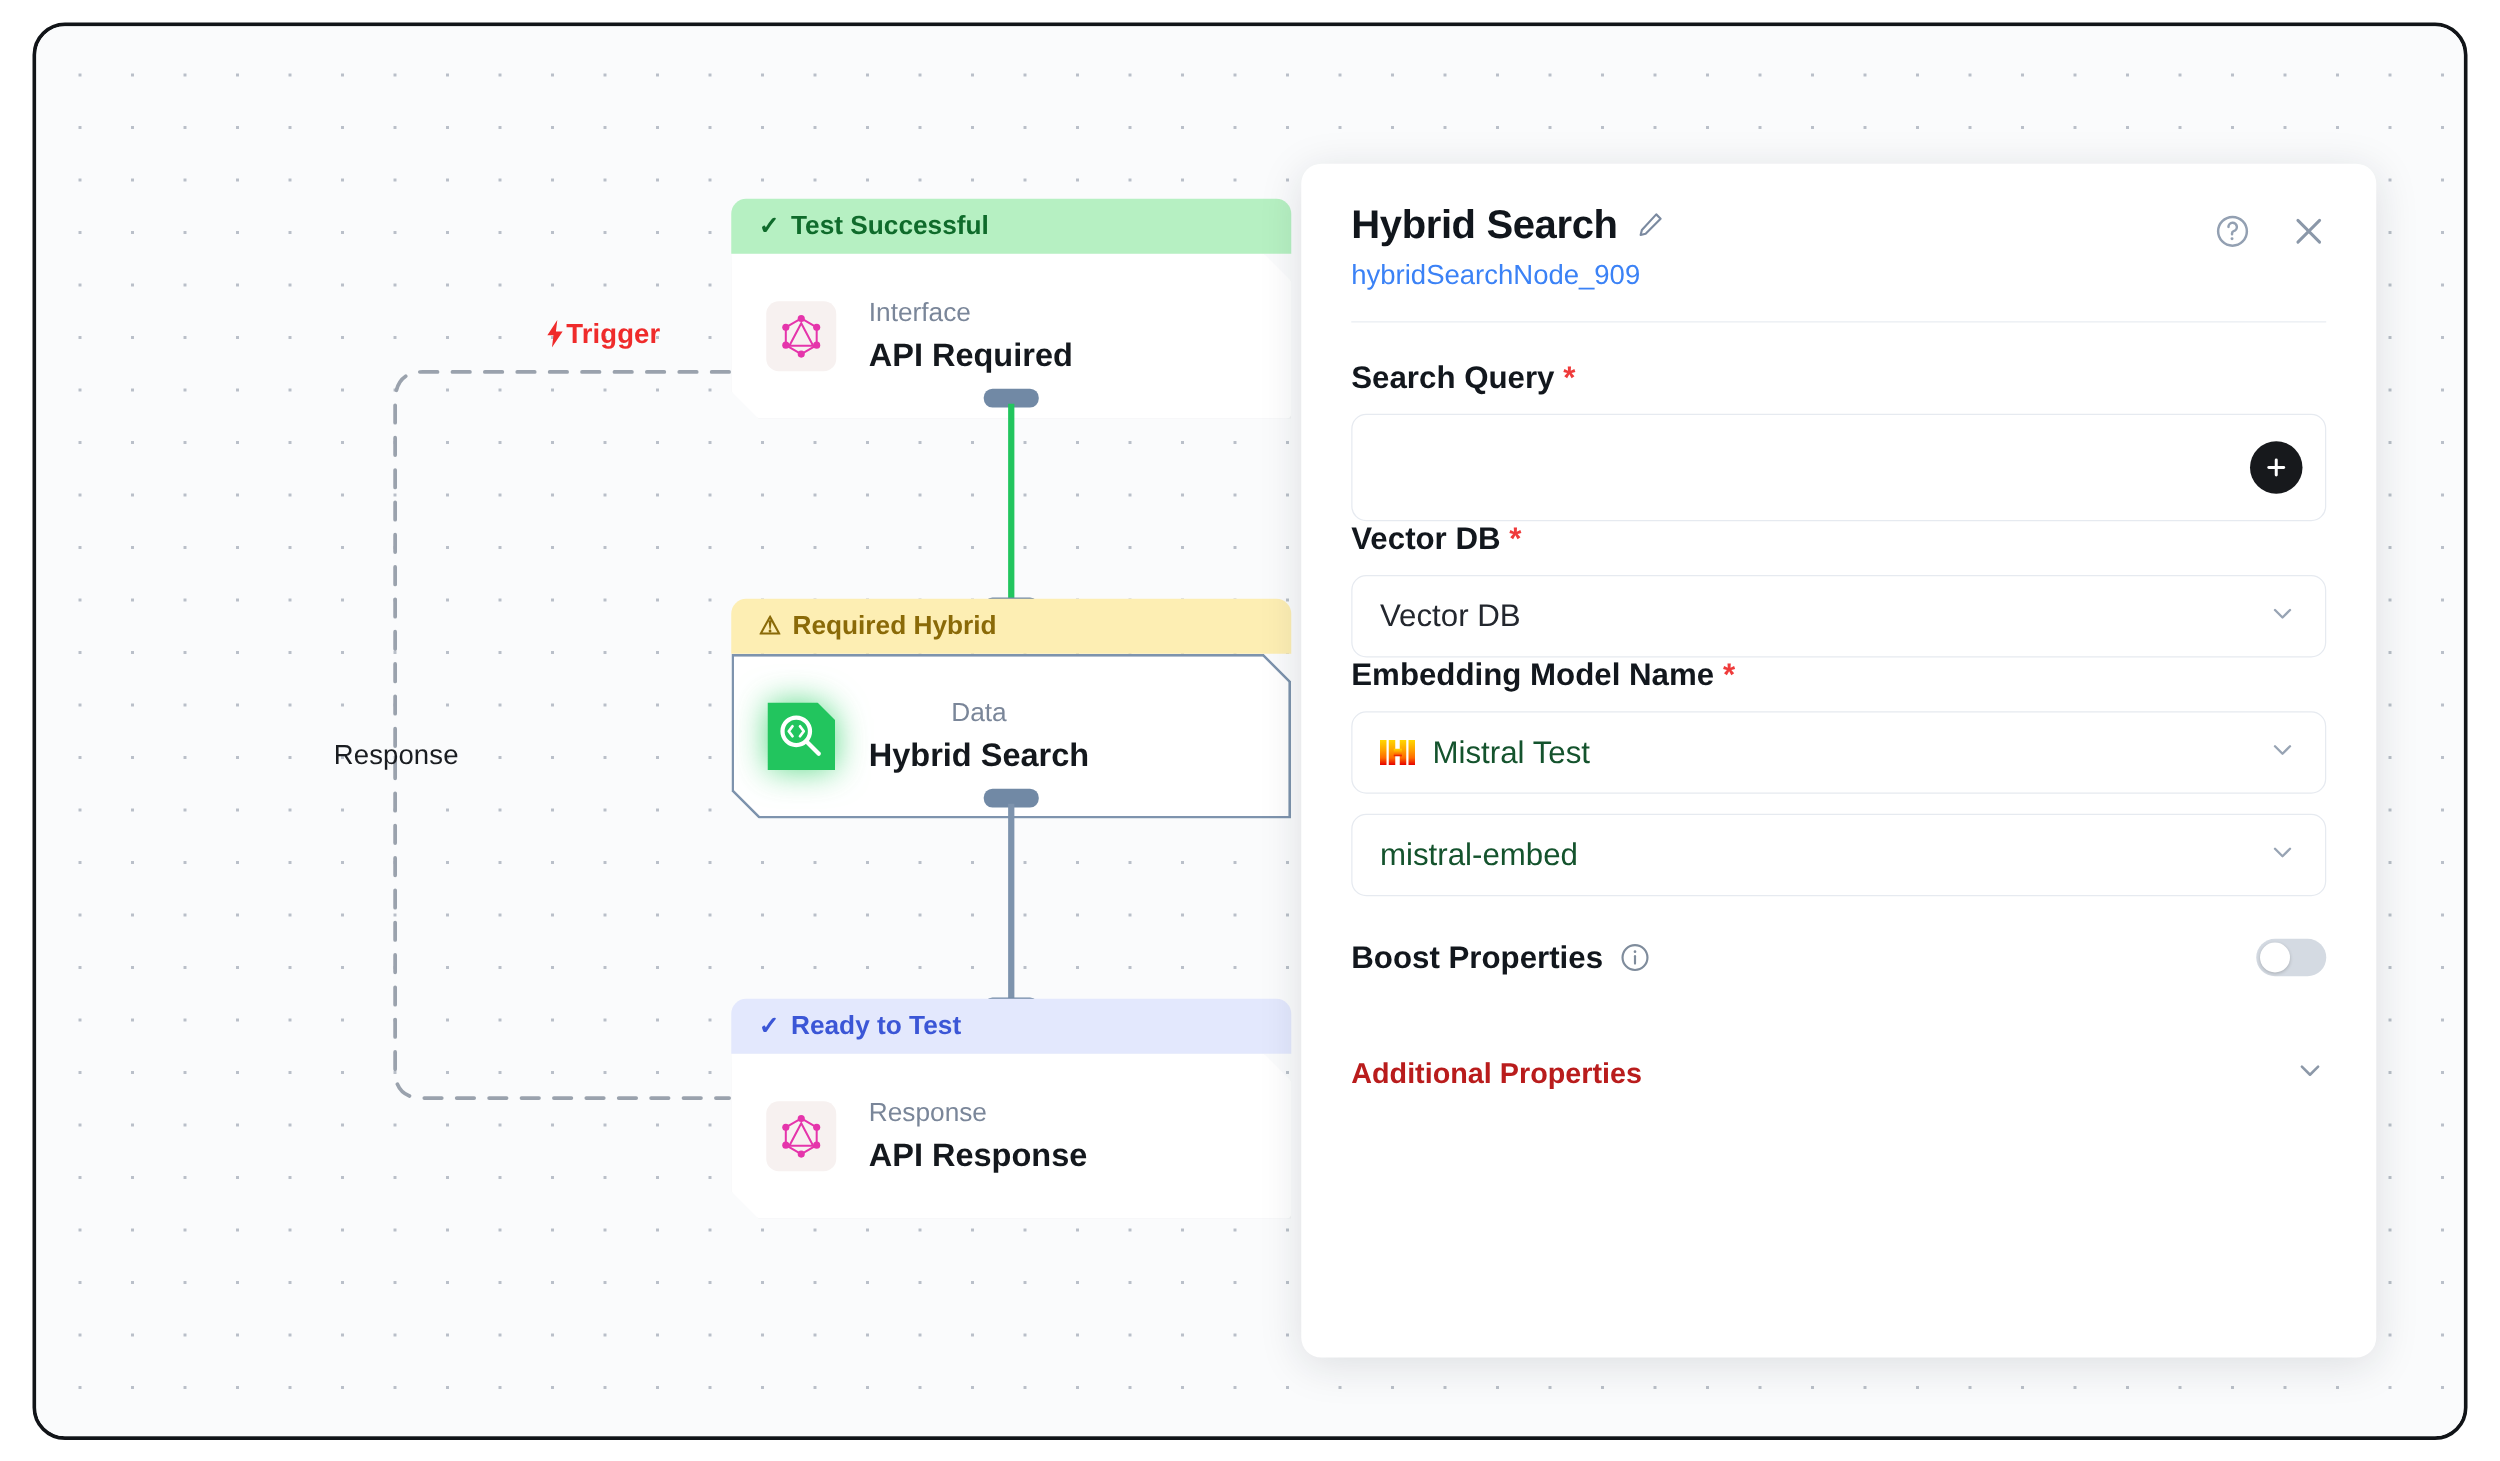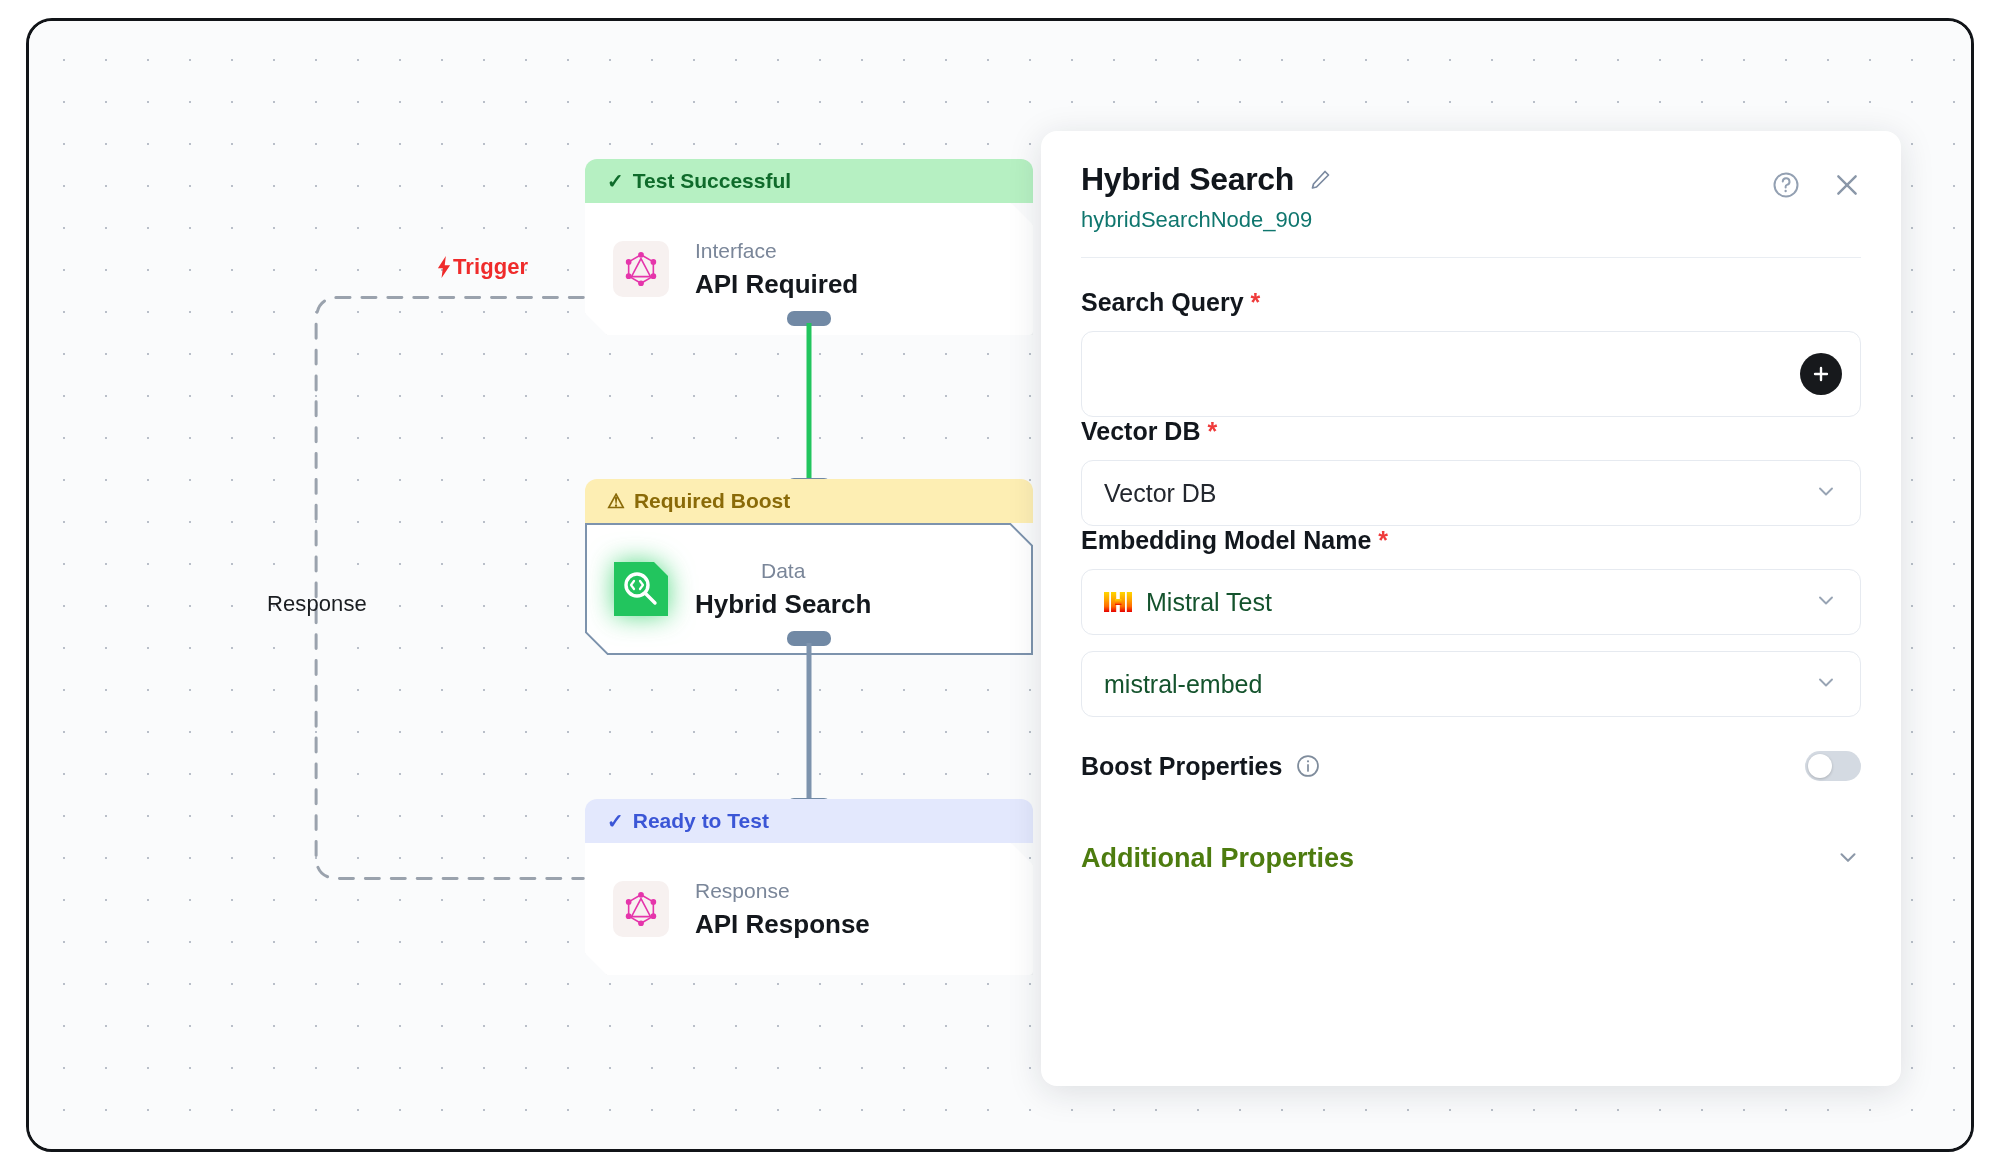--- a/index.html
+++ b/index.html
@@ -141,21 +141,21 @@
     width: 860px; height: 955px;
     background: #ffffff;
     border-radius: 16px;
     box-shadow: 0 6px 34px rgba(20,28,48,.13);
     display: flex; flex-direction: column;
     overflow: hidden;
   }
   .panel-header { padding: 30px 40px 0 40px; position: relative; }
   .panel-title-row { display: flex; align-items: center; gap: 14px; }
   .panel-title { font-size: 32px; font-weight: 700; color: #11161c; letter-spacing: -.3px; }
-  .panel-subtitle { font-size: 22px; color: #0f766e; margin-top: 9px; }
+  .panel-subtitle { font-size: 22px; color: #3b82f6; margin-top: 9px; }
   .panel-header-actions {
     position: absolute; right: 38px; top: 38px;
     display: flex; align-items: center; gap: 30px;
   }
   .panel-divider { height: 1px; background: #e9edf2; margin: 24px 40px 0 40px; }
 
   .panel-body { padding: 30px 40px 0 40px; flex: 1; }
 
   .field { }
   .field-label {
@@ -213,21 +213,21 @@
   .switch .knob {
     position: absolute; left: 3px; top: 3px;
     width: 24px; height: 24px; border-radius: 50%;
     background: #fff; box-shadow: 0 1px 3px rgba(0,0,0,.2);
   }
 
   .accordion {
     display: flex; align-items: center; justify-content: space-between;
     margin-top: 62px; cursor: pointer;
   }
-  .accordion-title { font-size: 27px; font-weight: 700; color: #4d7c0f; }
+  .accordion-title { font-size: 23px; font-weight: 700; color: #b91c1c; }
 </style>
 </head>
 <body>
 
 <div id="app-window">
 
   <div id="canvas">
 
     <svg class="edge-svg" viewBox="0 0 1948 1134" preserveAspectRatio="none">
       <path d="M 556 278 L 310 278 Q 288 278 288 302 L 288 840 Q 288 862 310 862 L 556 862" fill="none" stroke="#9aa2ad" stroke-width="3" stroke-dasharray="14 12" stroke-linecap="round"></path>
@@ -273,21 +273,21 @@
 
     <div class="connector" id="conn-1">
       <div class="conn-handle top"></div>
       <div class="conn-line green"></div>
       <div class="conn-handle bottom"></div>
     </div>
 
     <div class="node-wrap" id="node-hybrid-search">
       <div class="node-status warning">
         <span class="status-glyph">⚠</span>
-        <span>Required Boost</span>
+        <span>Required Hybrid</span>
       </div>
       <div class="node-card selected">
         <div class="node-icon hsearch">
           <svg viewBox="0 0 54 54" width="54" height="54">
             <defs>
               <clipPath id="hsClip">
                   <path d="M0 0 H40 L54 14 V54 H0 Z"></path>
                 </clipPath>
             </defs>
             <path d="M0 0 H40 L54 14 V54 H0 Z" fill="#22c55e"></path>

